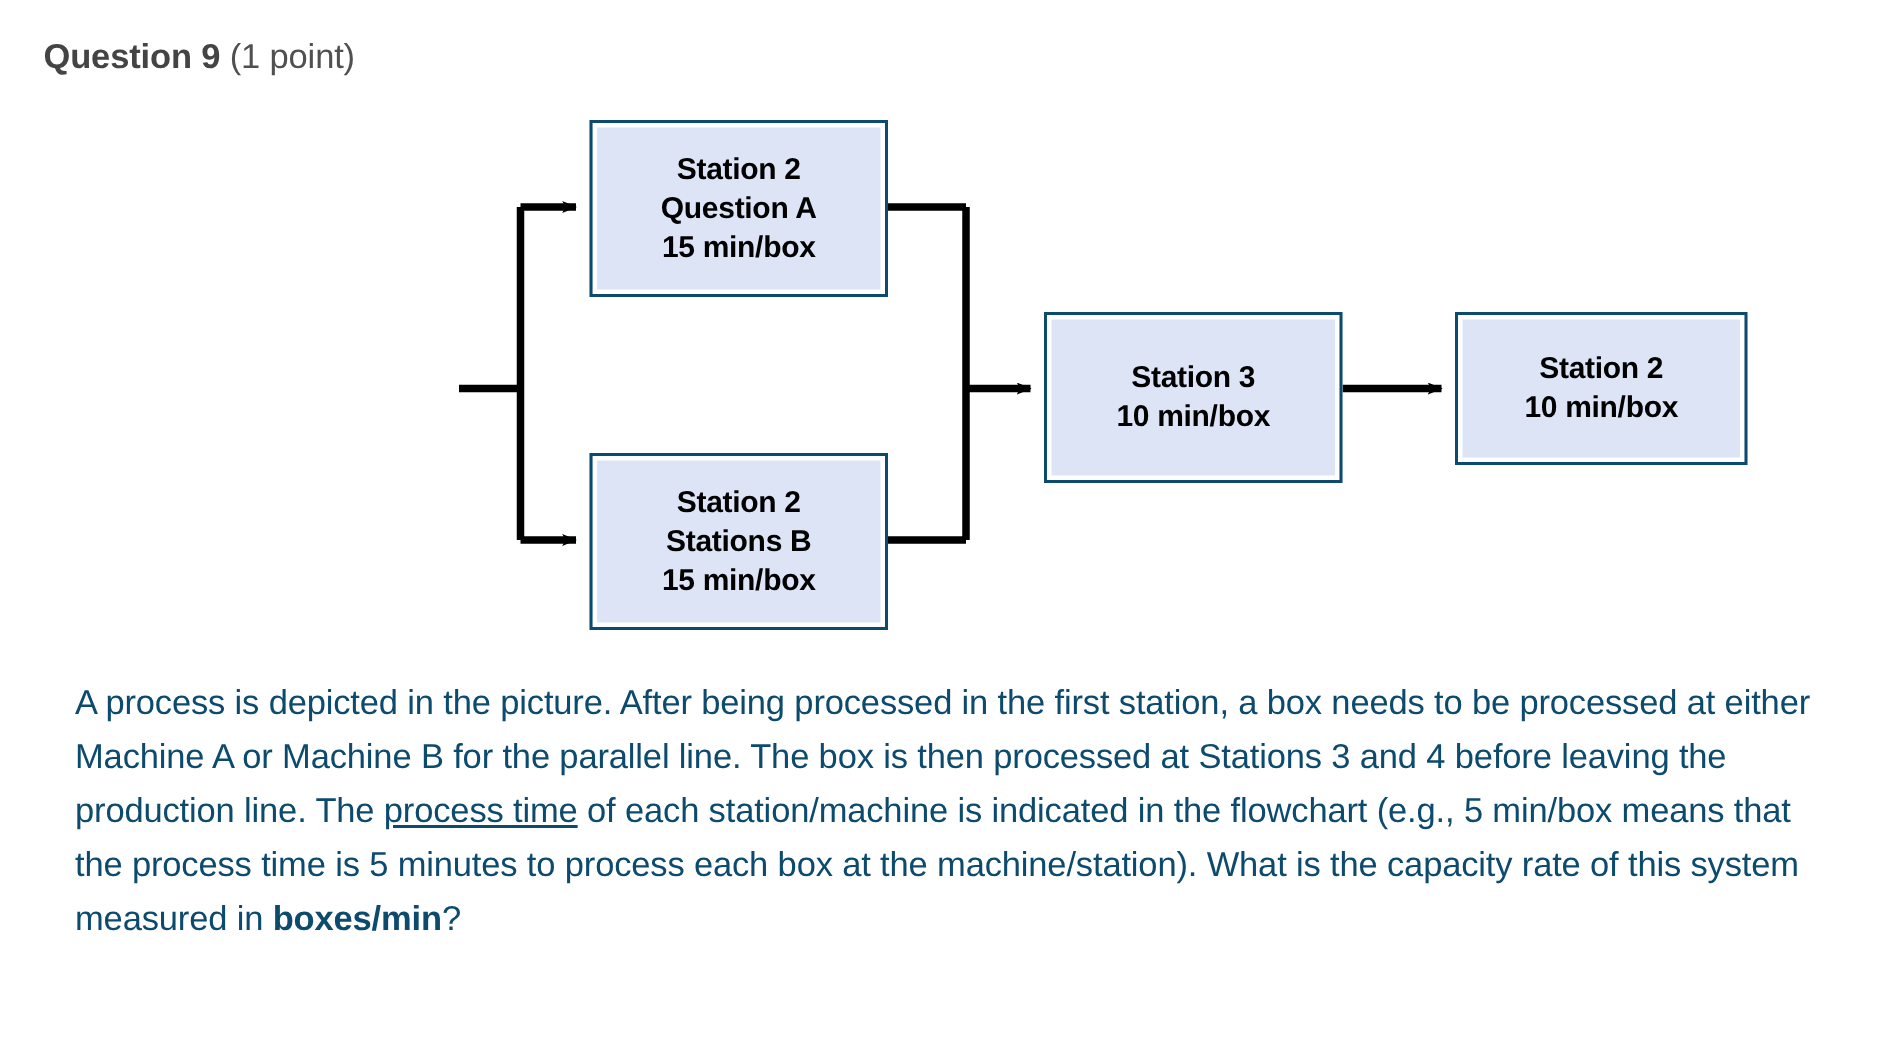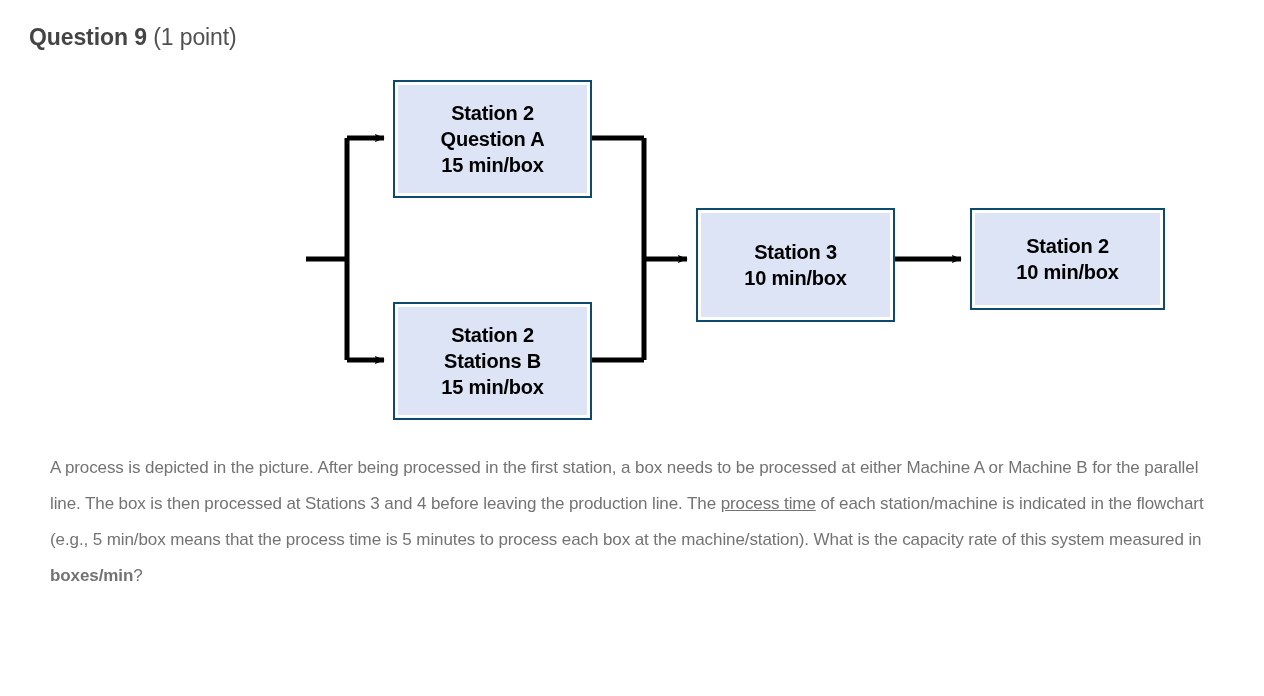--- a/index.html
+++ b/index.html
@@ -72,23 +72,23 @@
   #node-machineB { left: 393px; top: 302px; width: 199px; height: 118px; }
   #node-station3 { left: 696px; top: 208px; width: 199px; height: 114px; }
   #node-station4 { left: 970px; top: 208px; width: 195px; height: 102px; }
 
   
   #question-body {
     position: absolute;
     left: 50px;
     top: 450px;
     width: 1160px;
-    font-size: 17px;
+    font-size: 23px;
     line-height: 36px;
-    color: #737373;
+    color: #0c4a6e;
     letter-spacing: -0.1px;
   }
   #question-body .u { text-decoration: underline; }
   #question-body .b { font-weight: bold; }
 </style>
 </head>
 <body>
 
 <div id="question-header">
   <span class="q-label">Question 9</span>

